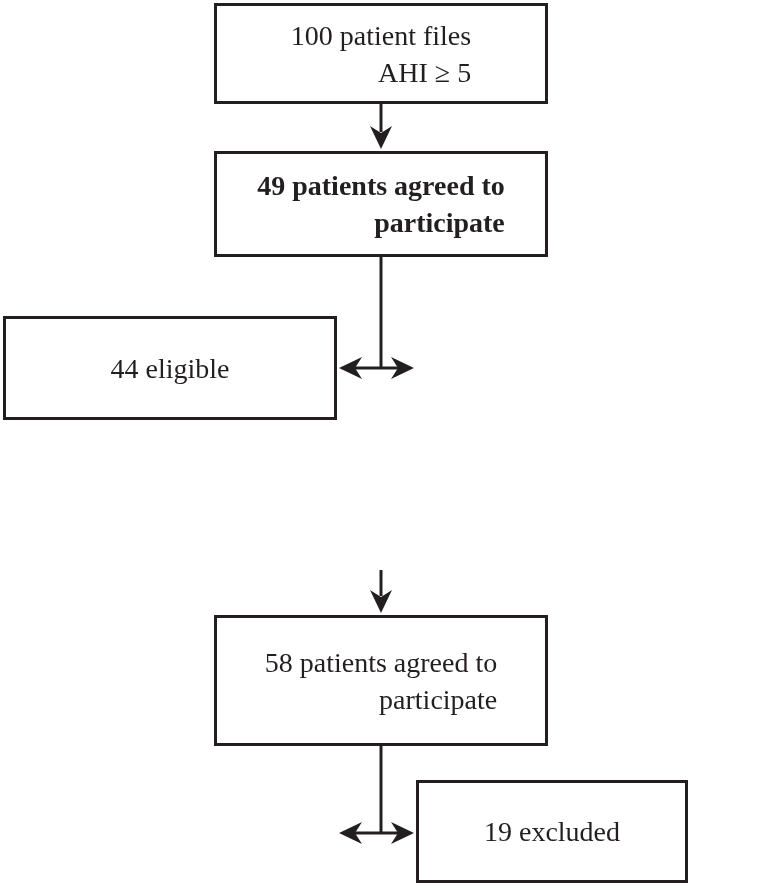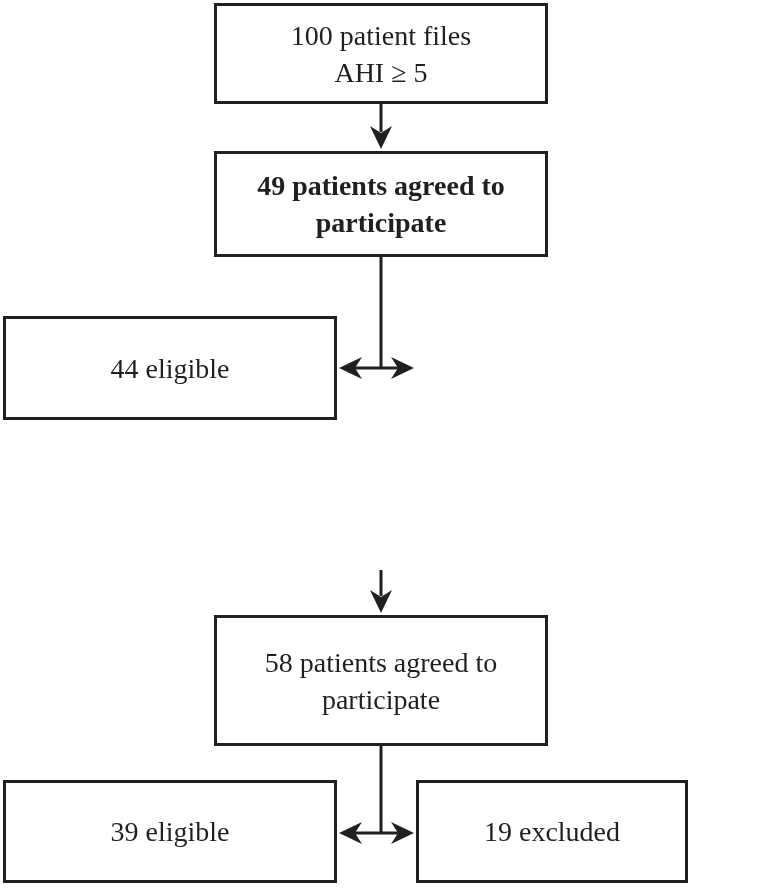--- a/index.html
+++ b/index.html
@@ -29,21 +29,21 @@
     stroke: none;
   }
   .node {
     position: absolute;
     box-sizing: border-box;
     border: 3px solid var(--line, #231f20);
     background: var(--bg, #ffffff);
     display: flex;
     align-items: center;
     justify-content: center;
-    text-align: center;
+    text-align: right;
     white-space: pre-line;
     font-size: 28px;
     line-height: 37px;
     color: var(--text, #231f20);
   }
   
   .n-a1 { left: 214px; top: 3px;   width: 334px; height: 101px; }
   .n-a2 { left: 214px; top: 151px; width: 334px; height: 106px; font-weight: bold; }
   .n-a3l{ left: 3px;   top: 316px; width: 334px; height: 104px; }
   .n-a3r{ left: 416px; top: 316px; width: 334px; height: 104px; }
@@ -85,16 +85,15 @@
   </svg>
 
   <div class="node n-a1">100 patient files
 AHI ≥ 5</div>
   <div class="node n-a2">49 patients agreed to
 participate</div>
   <div class="node n-a3l">44 eligible</div>
 
   <div class="node n-b2">58 patients agreed to
 participate</div>
-  <div class="node n-b3l">39 eligible</div>
   <div class="node n-b3r">19 excluded</div>
 
 </div>
 
 </body></html>

